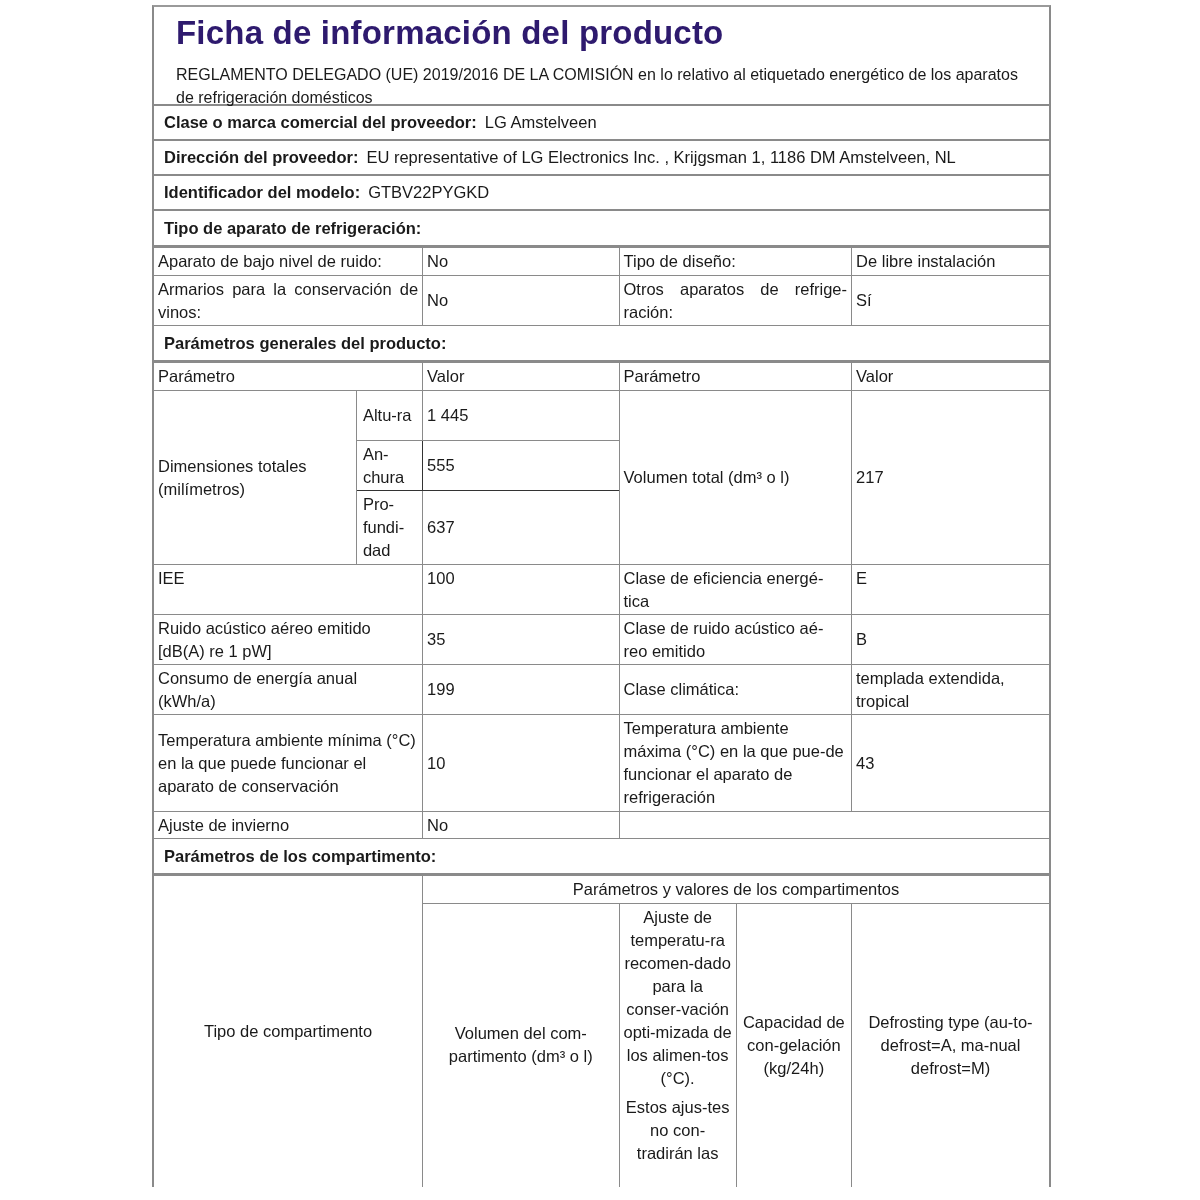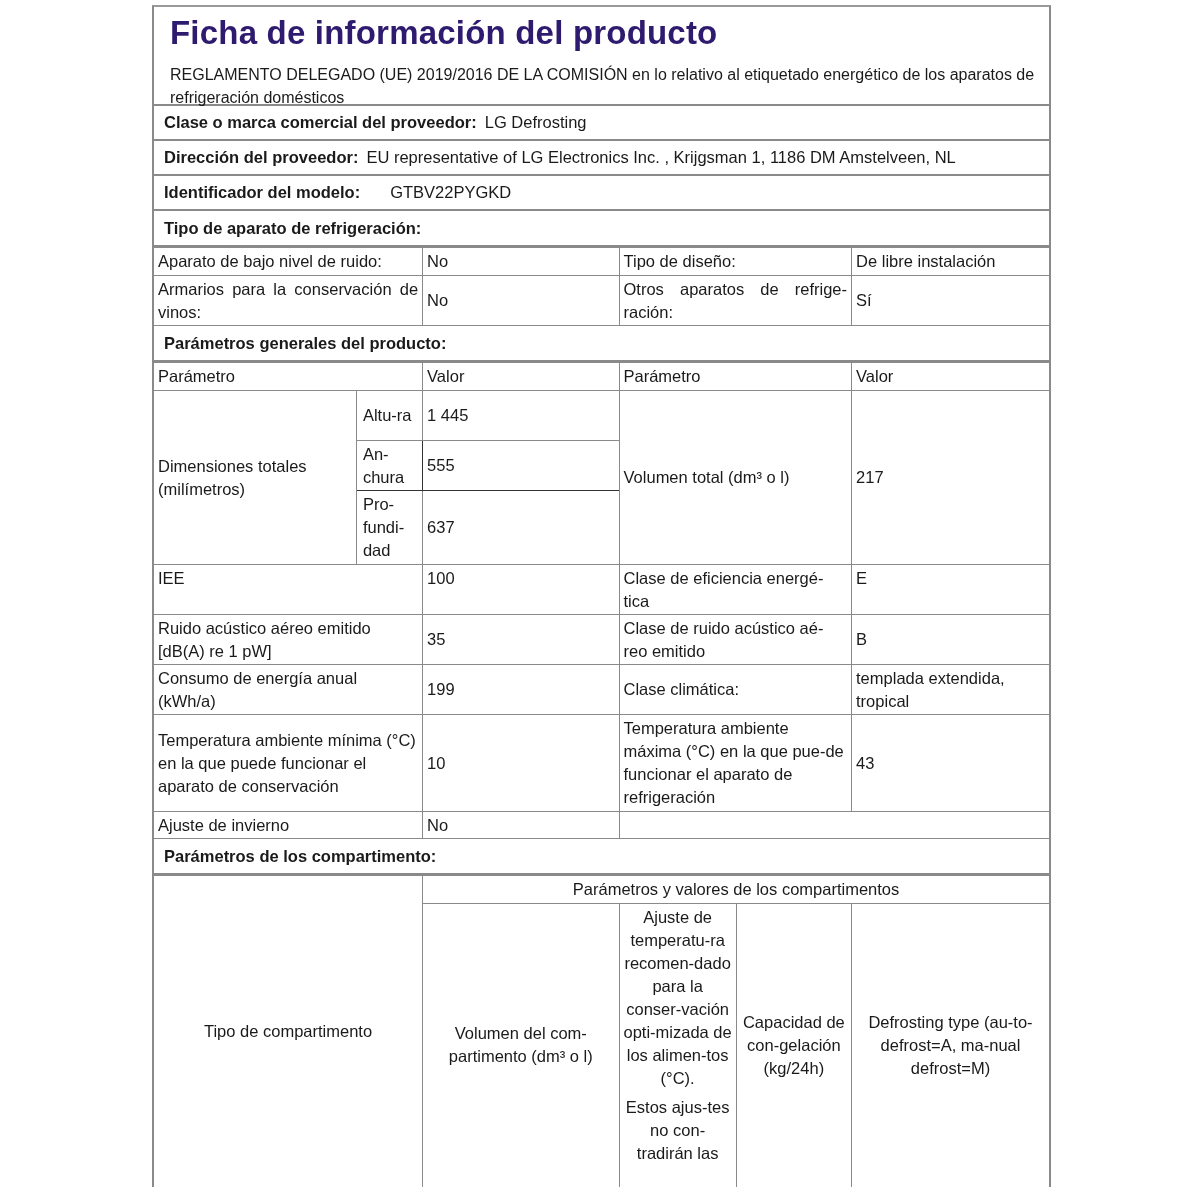--- a/index.html
+++ b/index.html
@@ -1,19 +1,19 @@
 <!DOCTYPE html>
 <html><head>
 <meta charset="utf-8">
 <style>
   html, body { margin: 0; padding: 0; background: #ffffff; }
   body { width: 1200px; height: 1200px; overflow: hidden; position: relative;
          font-family: "Liberation Sans", "DejaVu Sans", sans-serif; color: #1a1a1a; }
   .sheet { position: absolute; left: 152px; top: 5px; width: 895px; border-left: 2px solid #8a8a8a; border-right: 2px solid #8a8a8a; border-top: 2px solid #9a9a9a; }
-  .title-block { padding: 4px 10px 10px 16px; border-bottom: 2px solid #8a8a8a; height: 99px; box-sizing: border-box; }
+  .title-block { padding: 4px 10px 10px 22px; border-bottom: 2px solid #8a8a8a; height: 99px; box-sizing: border-box; }
   .title { font-size: 33px; font-weight: bold; color: #2e1a6e; letter-spacing: 0.2px; margin: 2px 0 10px 0; line-height: 40px; }
   .subtitle { font-size: 16px; line-height: 23px; color: #1a1a1a; }
   .row { border-bottom: 2px solid #8a8a8a; font-size: 16.5px; padding: 0 10px; display: flex; align-items: center; box-sizing: border-box; }
   .row b { font-weight: bold; margin-right: 8px; }
   table { border-collapse: collapse; width: 100%; table-layout: fixed; }
   td { border: 1.5px solid #8a8a8a; font-size: 16.5px; line-height: 23px; padding: 0 4px; vertical-align: middle; box-sizing: border-box; }
   td.top { vertical-align: top; padding-top: 2px; }
   td.c { text-align: center; padding: 0 4px; }
   .no-lr td:first-child { border-left: none; }
   .no-lr td:last-child { border-right: none; }
@@ -23,27 +23,27 @@
 
 <div class="sheet">
 
   <div class="title-block">
     <div class="title">Ficha de información del producto</div>
     <div class="subtitle">REGLAMENTO DELEGADO (UE) 2019/2016 DE LA COMISIÓN en lo relativo al etiquetado energético de los aparatos de refrigeración domésticos</div>
   </div>
 
   <div class="row" style="height:35px;">
     <b>Clase o marca comercial del proveedor:</b>
-    <span>LG Defrosting</span>
+    <span>LG Amstelveen</span>
   </div>
   <div class="row" style="height:35px;">
     <b>Dirección del proveedor:</b>
     <span>EU representative of LG Electronics Inc. , Krijgsman 1, 1186 DM Amstelveen, NL</span>
   </div>
-  <div class="row" style="height:35px;gap:22px;">
+  <div class="row" style="height:35px;">
     <b>Identificador del modelo:</b>
     <span>GTBV22PYGKD</span>
   </div>
   <div class="row" style="height:36px;">
     <b>Tipo de aparato de refrigeración:</b>
   </div>
 
   <table class="no-lr">
     <colgroup>
       <col style="width:268px">

